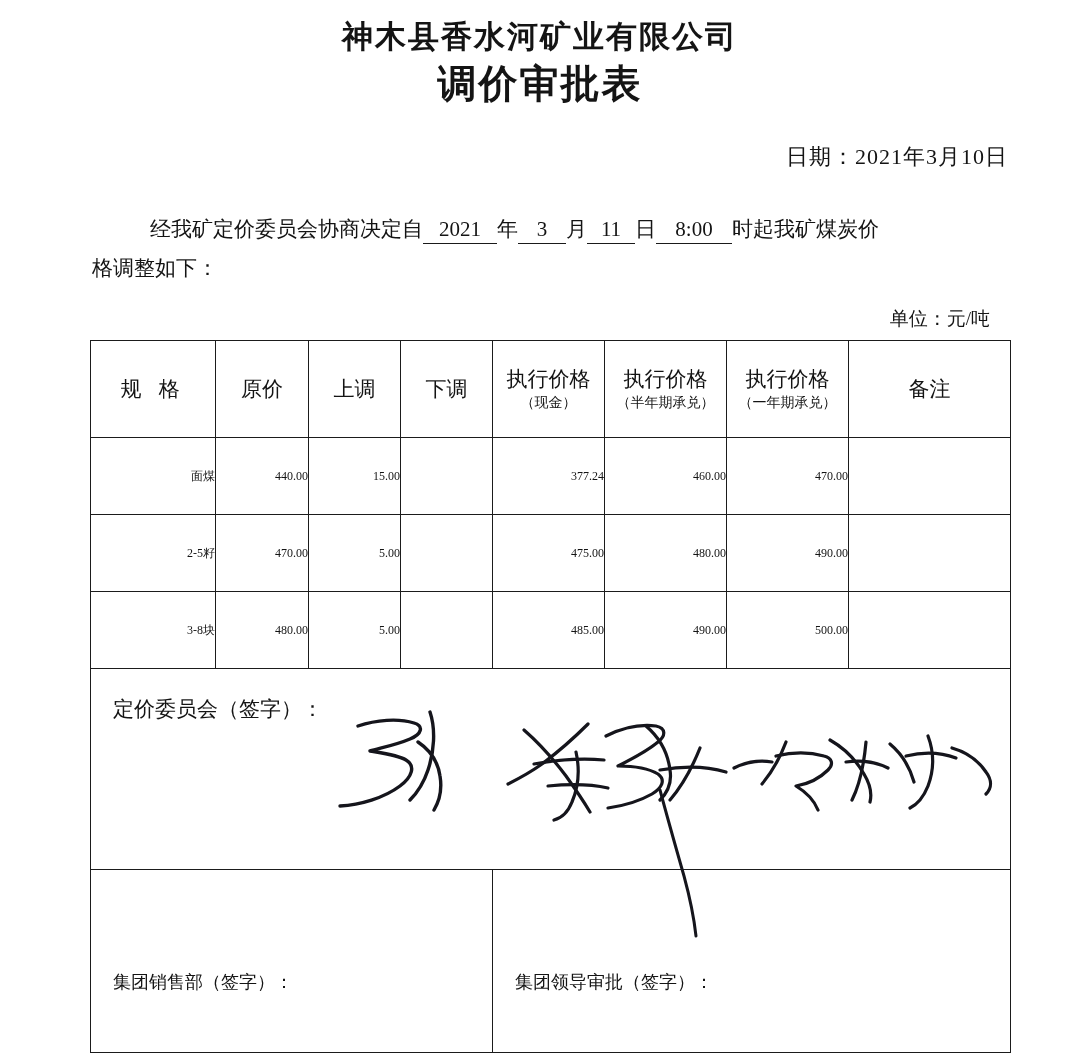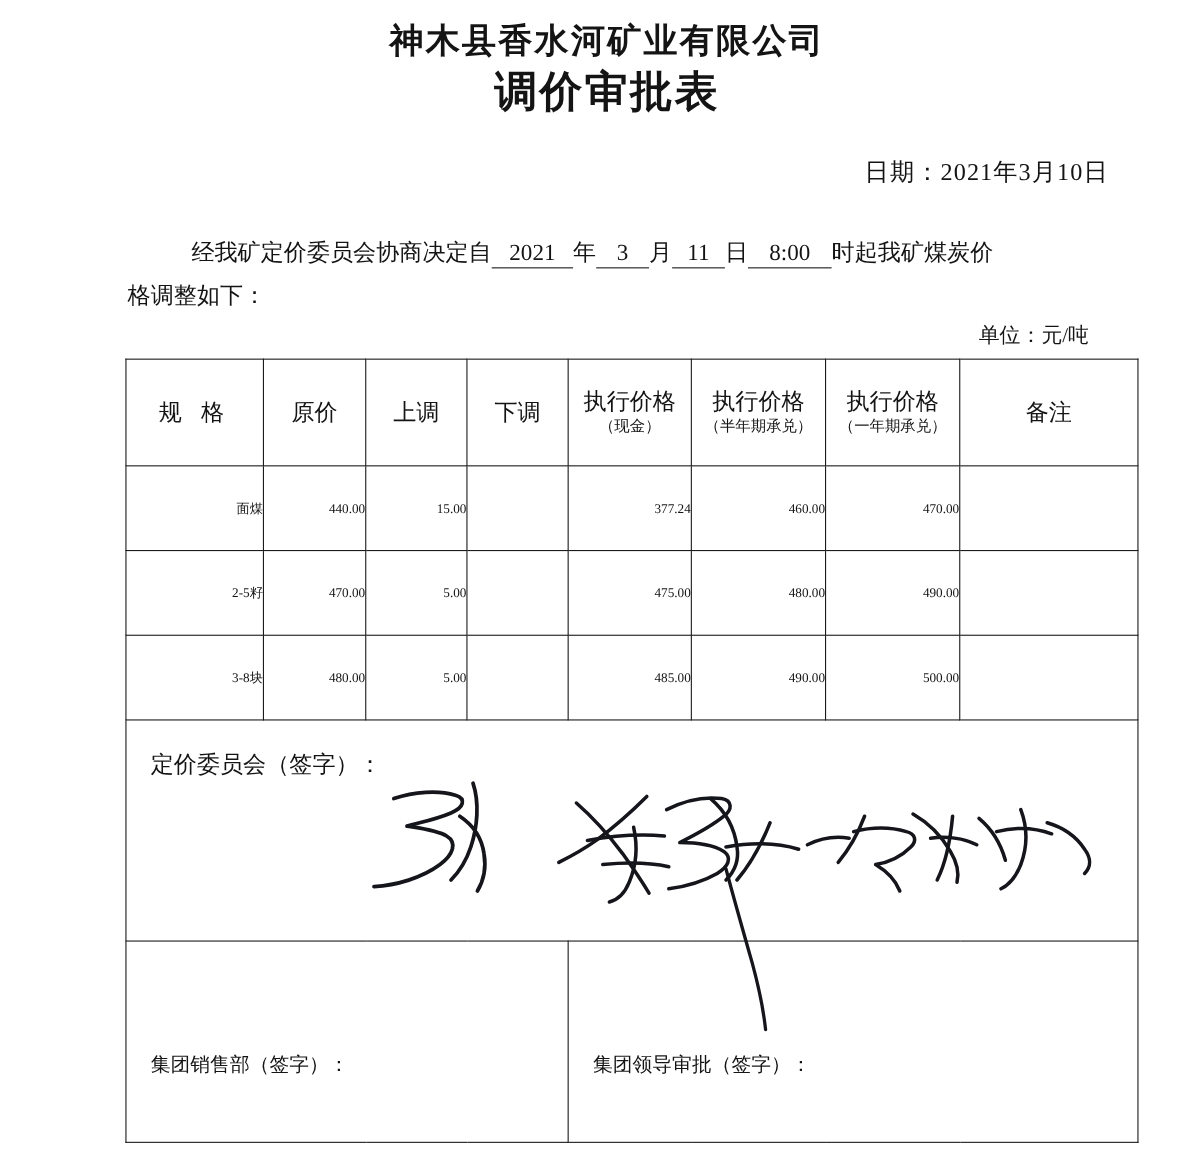--- a/index.html
+++ b/index.html
@@ -13,21 +13,20 @@
     font-family: "Liberation Serif", "DejaVu Serif", serif;
     color: #141414;
     position: relative;
     overflow: hidden;
   }
   .page {
     position: relative;
     width: 1080px;
     height: 1058px;
     box-sizing: border-box;
-    padding-left: 24px;
   }
   .title-block {
     text-align: center;
     padding-top: 16px;
   }
   .title-line1 {
     font-size: 31px;
     font-weight: bold;
     letter-spacing: 2px;
     line-height: 1.35;
@@ -65,21 +64,21 @@
     line-height: 1.2;
   }
   .b-year { min-width: 66px; }
   .b-month { min-width: 40px; }
   .b-day { min-width: 40px; }
   .b-time { min-width: 68px; }
   .unit-line {
     text-align: right;
     padding-right: 90px;
     font-size: 19px;
-    margin-top: 4px;
+    margin-top: 18px;
     margin-bottom: 8px;
   }
   table.main {
     border-collapse: collapse;
     margin-left: 90px;
     width: 920px;
     table-layout: fixed;
   }
   table.main td, table.main th {
     border: 1.6px solid #1b1b1b;

